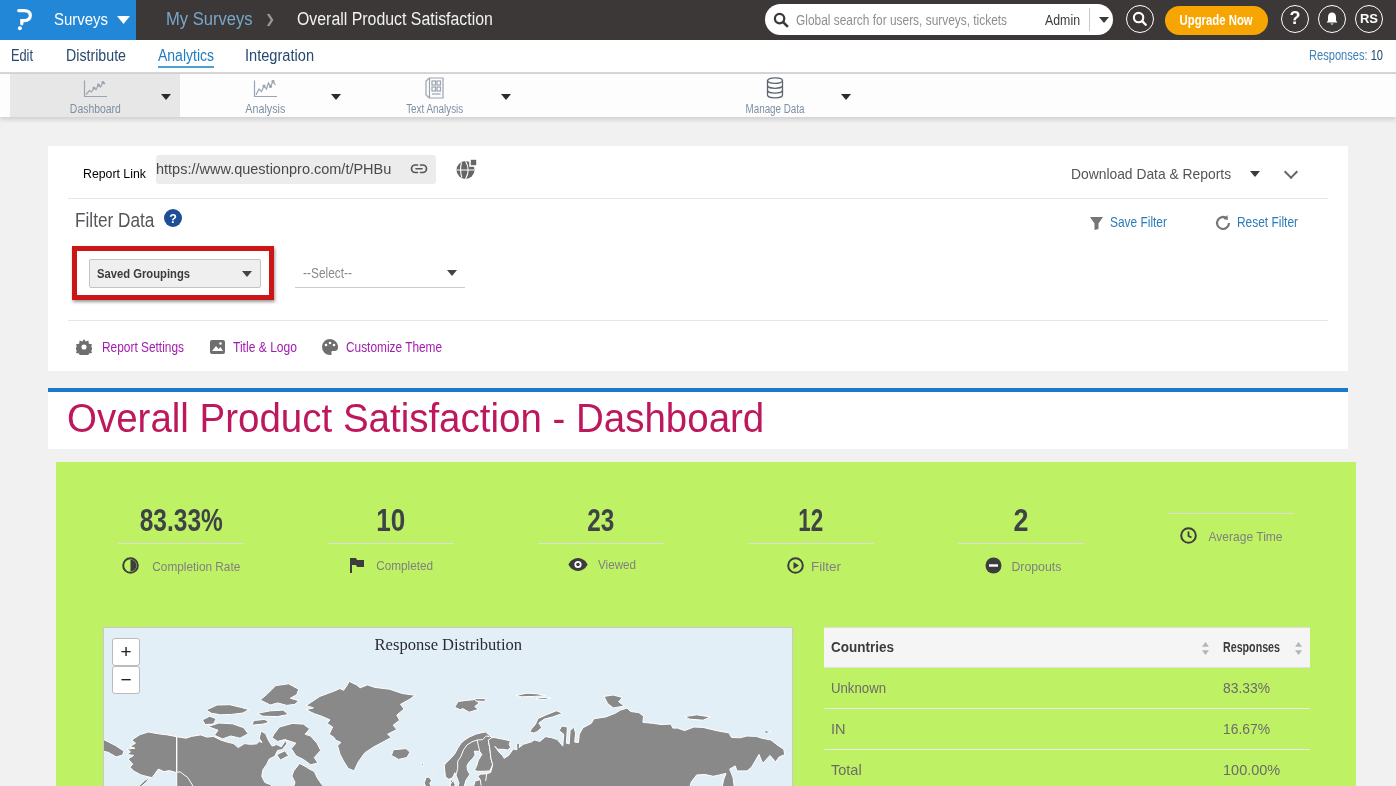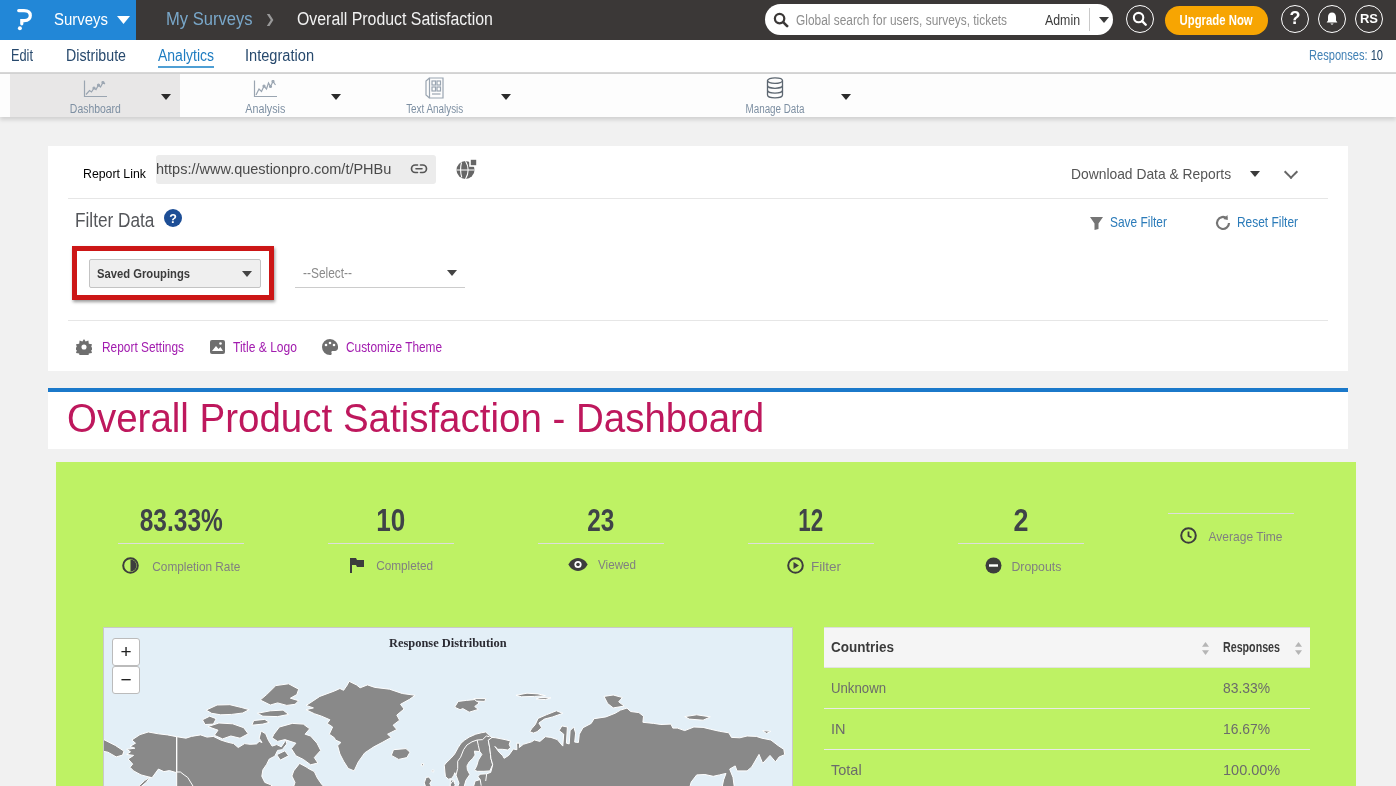--- a/index.html
+++ b/index.html
@@ -57,21 +57,21 @@
   .titleband h1 { position:absolute; left:19px; top:0; height:53px; line-height:53px; font-size:40px; font-weight:normal; color:#be185d; }
 
   .card2 { position:absolute; left:56px; top:462px; width:1300px; height:324px; background:#bef264; }
   .stat { position:absolute; top:43px; width:210px; text-align:center; }
   .stat .v { font-size:32px; font-weight:bold; color:#3f4348; line-height:30px; }
   .stat .u { margin:8px auto 0; width:126px; height:1px; background:#ddd; }
   .stat .l { margin-top:13px; font-size:13.5px; color:#808080; padding-left:6px; }
   .stat .l svg { vertical-align:-3px; margin-right:7px; }
 
   .mapcard { position:absolute; left:47px; top:165px; width:690px; height:230px; background:#e3eff7; border:1px solid #c9c9c9; overflow:hidden; }
-  .maptitle { position:absolute; left:0; top:8px; width:100%; text-align:center; font-family:"Liberation Serif", serif; font-weight:bold; font-size:12px; color:#2b2b33; }
+  .maptitle { position:absolute; left:0; top:8px; width:100%; text-align:center; font-family:"Liberation Serif", serif; font-weight:normal; font-size:16px; color:#2b2b33; }
   .zbtn { position:absolute; left:8px; width:28px; height:28px; background:#fff; border:1px solid #bbb; border-radius:3px; text-align:center; line-height:26px; font-size:19px; color:#222; }
 
   .tbl { position:absolute; left:768px; top:165px; width:486px; }
   .tbl .hdr { height:41px; background:#f5f5f5; border-top:1px solid #ddd; border-bottom:1px solid #e2e2e2; position:relative; }
   .tbl .hdr .c1 { position:absolute; left:7px; top:0; line-height:39px; font-size:14px; font-weight:bold; color:#3b3b3b; }
   .tbl .hdr .c2 { position:absolute; left:399px; top:0; line-height:39px; font-size:14px; font-weight:bold; color:#3b3b3b; }
   .tbl .row { height:41px; border-bottom:1px solid #e9e9e9; position:relative; }
   .tbl .row:last-child { border-bottom:none; }
   .tbl .row .c1 { position:absolute; left:7px; top:0; line-height:40px; font-size:14.5px; color:#6b6b6b; }
   .tbl .row .c2 { position:absolute; left:399px; top:0; line-height:40px; font-size:14.5px; color:#6b6b6b; }

